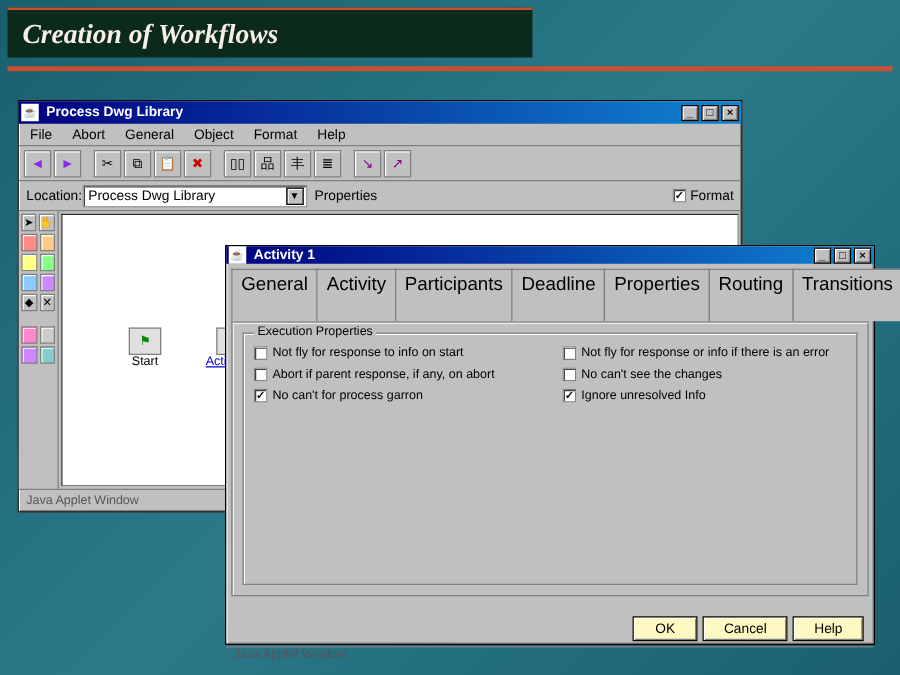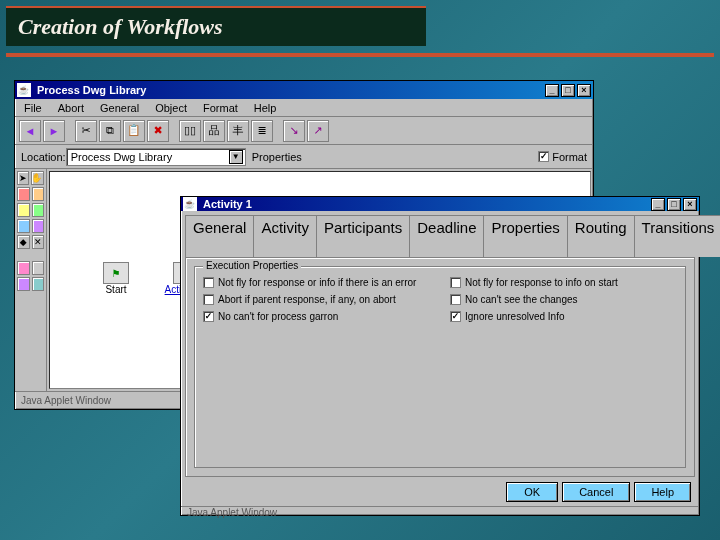--- a/index.html
+++ b/index.html
@@ -142,21 +142,21 @@
     margin-right:-1px;
     position:relative;
   }
   .tab.active {
     background:#c0c0c0;
     border-bottom:1px solid #c0c0c0;
     z-index:2;
     box-shadow: inset 1px 1px 0 #fff;
   }
   .tabpanel {
-    margin:0 4px 1px 4px;
+    margin:0 4px 12px 4px;
     border:1px solid #808080;
     box-shadow: inset 1px 1px 0 #fff;
     flex:1;
     padding:8px;
     min-height:220px;
   }
   .group {
     border:1px solid #808080;
     box-shadow: inset 1px 1px 0 #fff;
     padding:10px 8px 8px 8px;
@@ -173,21 +173,21 @@
     column-gap:20px; row-gap:6px;
     font-size:10px;
   }
   .checks label { display:flex; align-items:center; gap:4px; }
   .dlgbtns {
     display:flex; gap:4px; justify-content:flex-end;
     padding:4px 8px;
   }
   .dlgbtn {
     min-width:52px; height:20px;
-    background:#7dd3fc; border:1px solid #000;
+    background:#fef9c3; border:1px solid #000;
     box-shadow: inset 1px 1px 0 #fff, inset -1px -1px 0 #808080;
     font-size:11px;
     display:flex;align-items:center;justify-content:center;
     padding:0 16px;
   }
 </style>
 </head>
 <body>
 
 <div class="slide-title-box">
@@ -308,25 +308,25 @@
     <div class="tab">Routing</div>
     <div class="tab">Transitions</div>
     <div class="tab active">Execution Options</div>
   </div>
   <div class="tabpanel">
     <div class="group">
       <span class="legend">Execution Properties</span>
       <div class="checks">
         <label>
             <span class="chk"></span>
+            <span>Not fly for response to info on start</span>
+          </label>
+        <label>
+            <span class="chk"></span>
             <span>Not fly for response or info if there is an error</span>
-          </label>
-        <label>
-            <span class="chk"></span>
-            <span>Not fly for response to info on start</span>
           </label>
         <label>
             <span class="chk"></span>
             <span>Abort if parent response, if any, on abort</span>
           </label>
         <label>
             <span class="chk"></span>
             <span>No can't see the changes</span>
           </label>
         <label>

